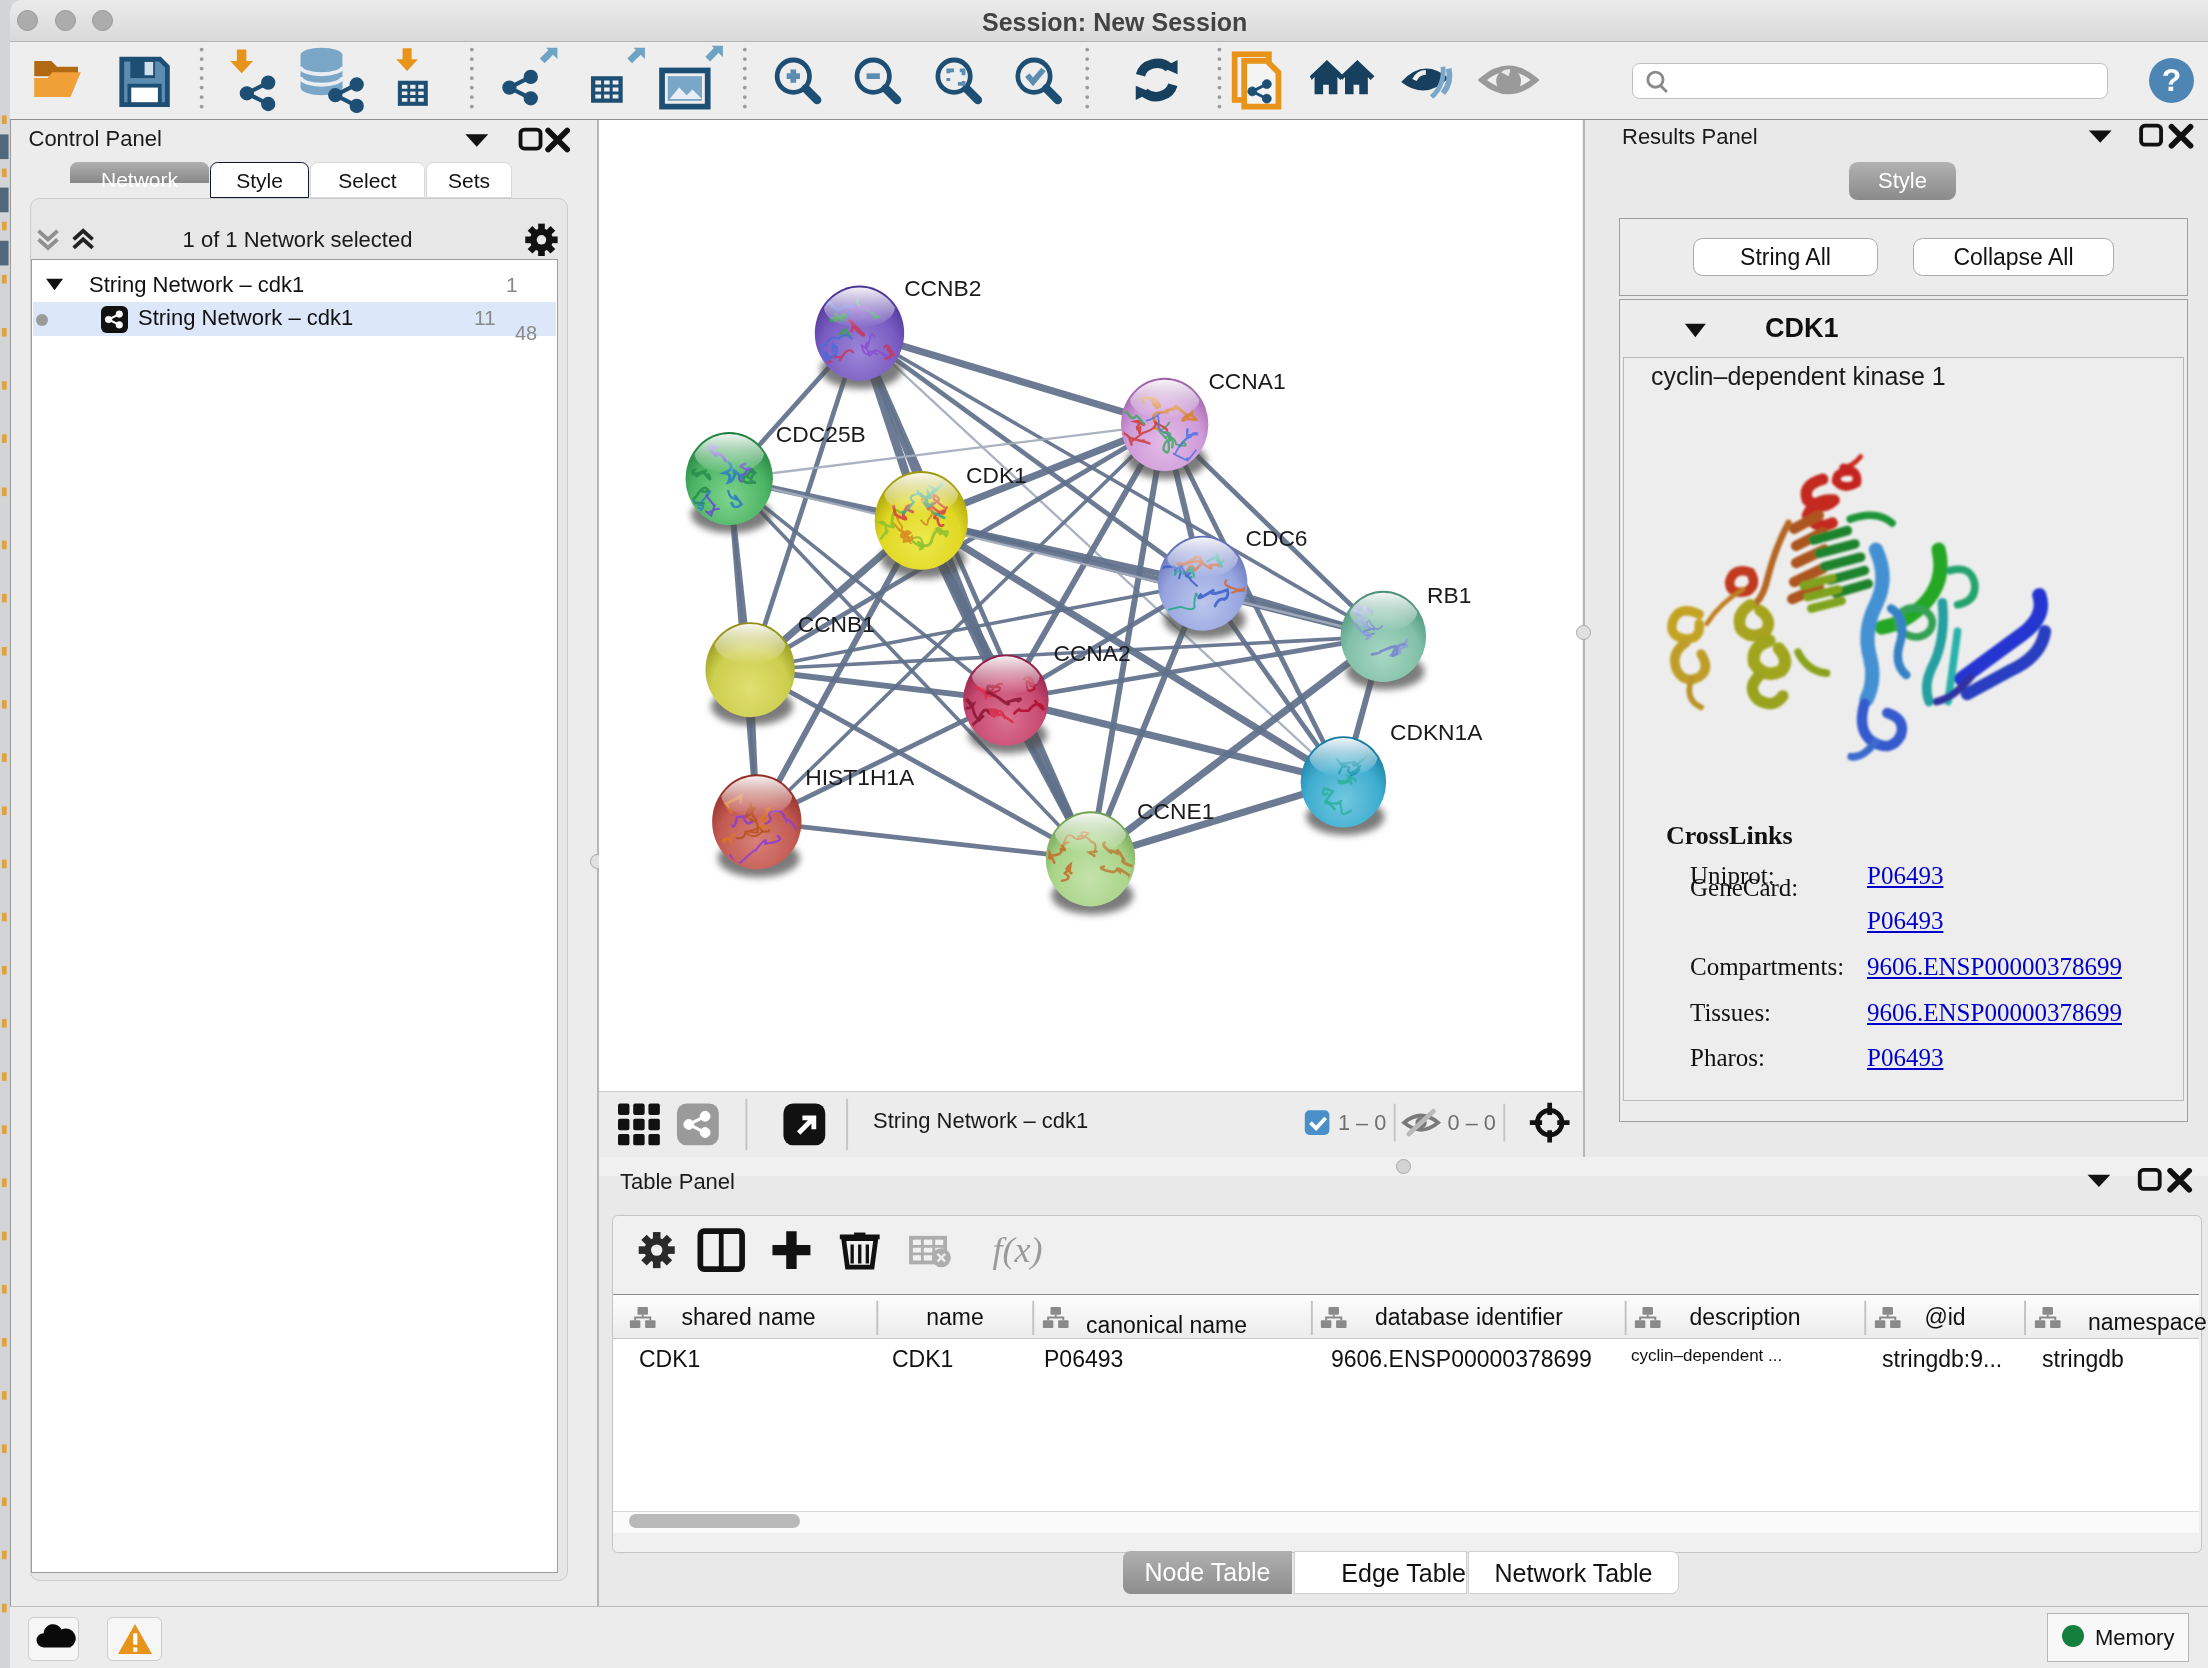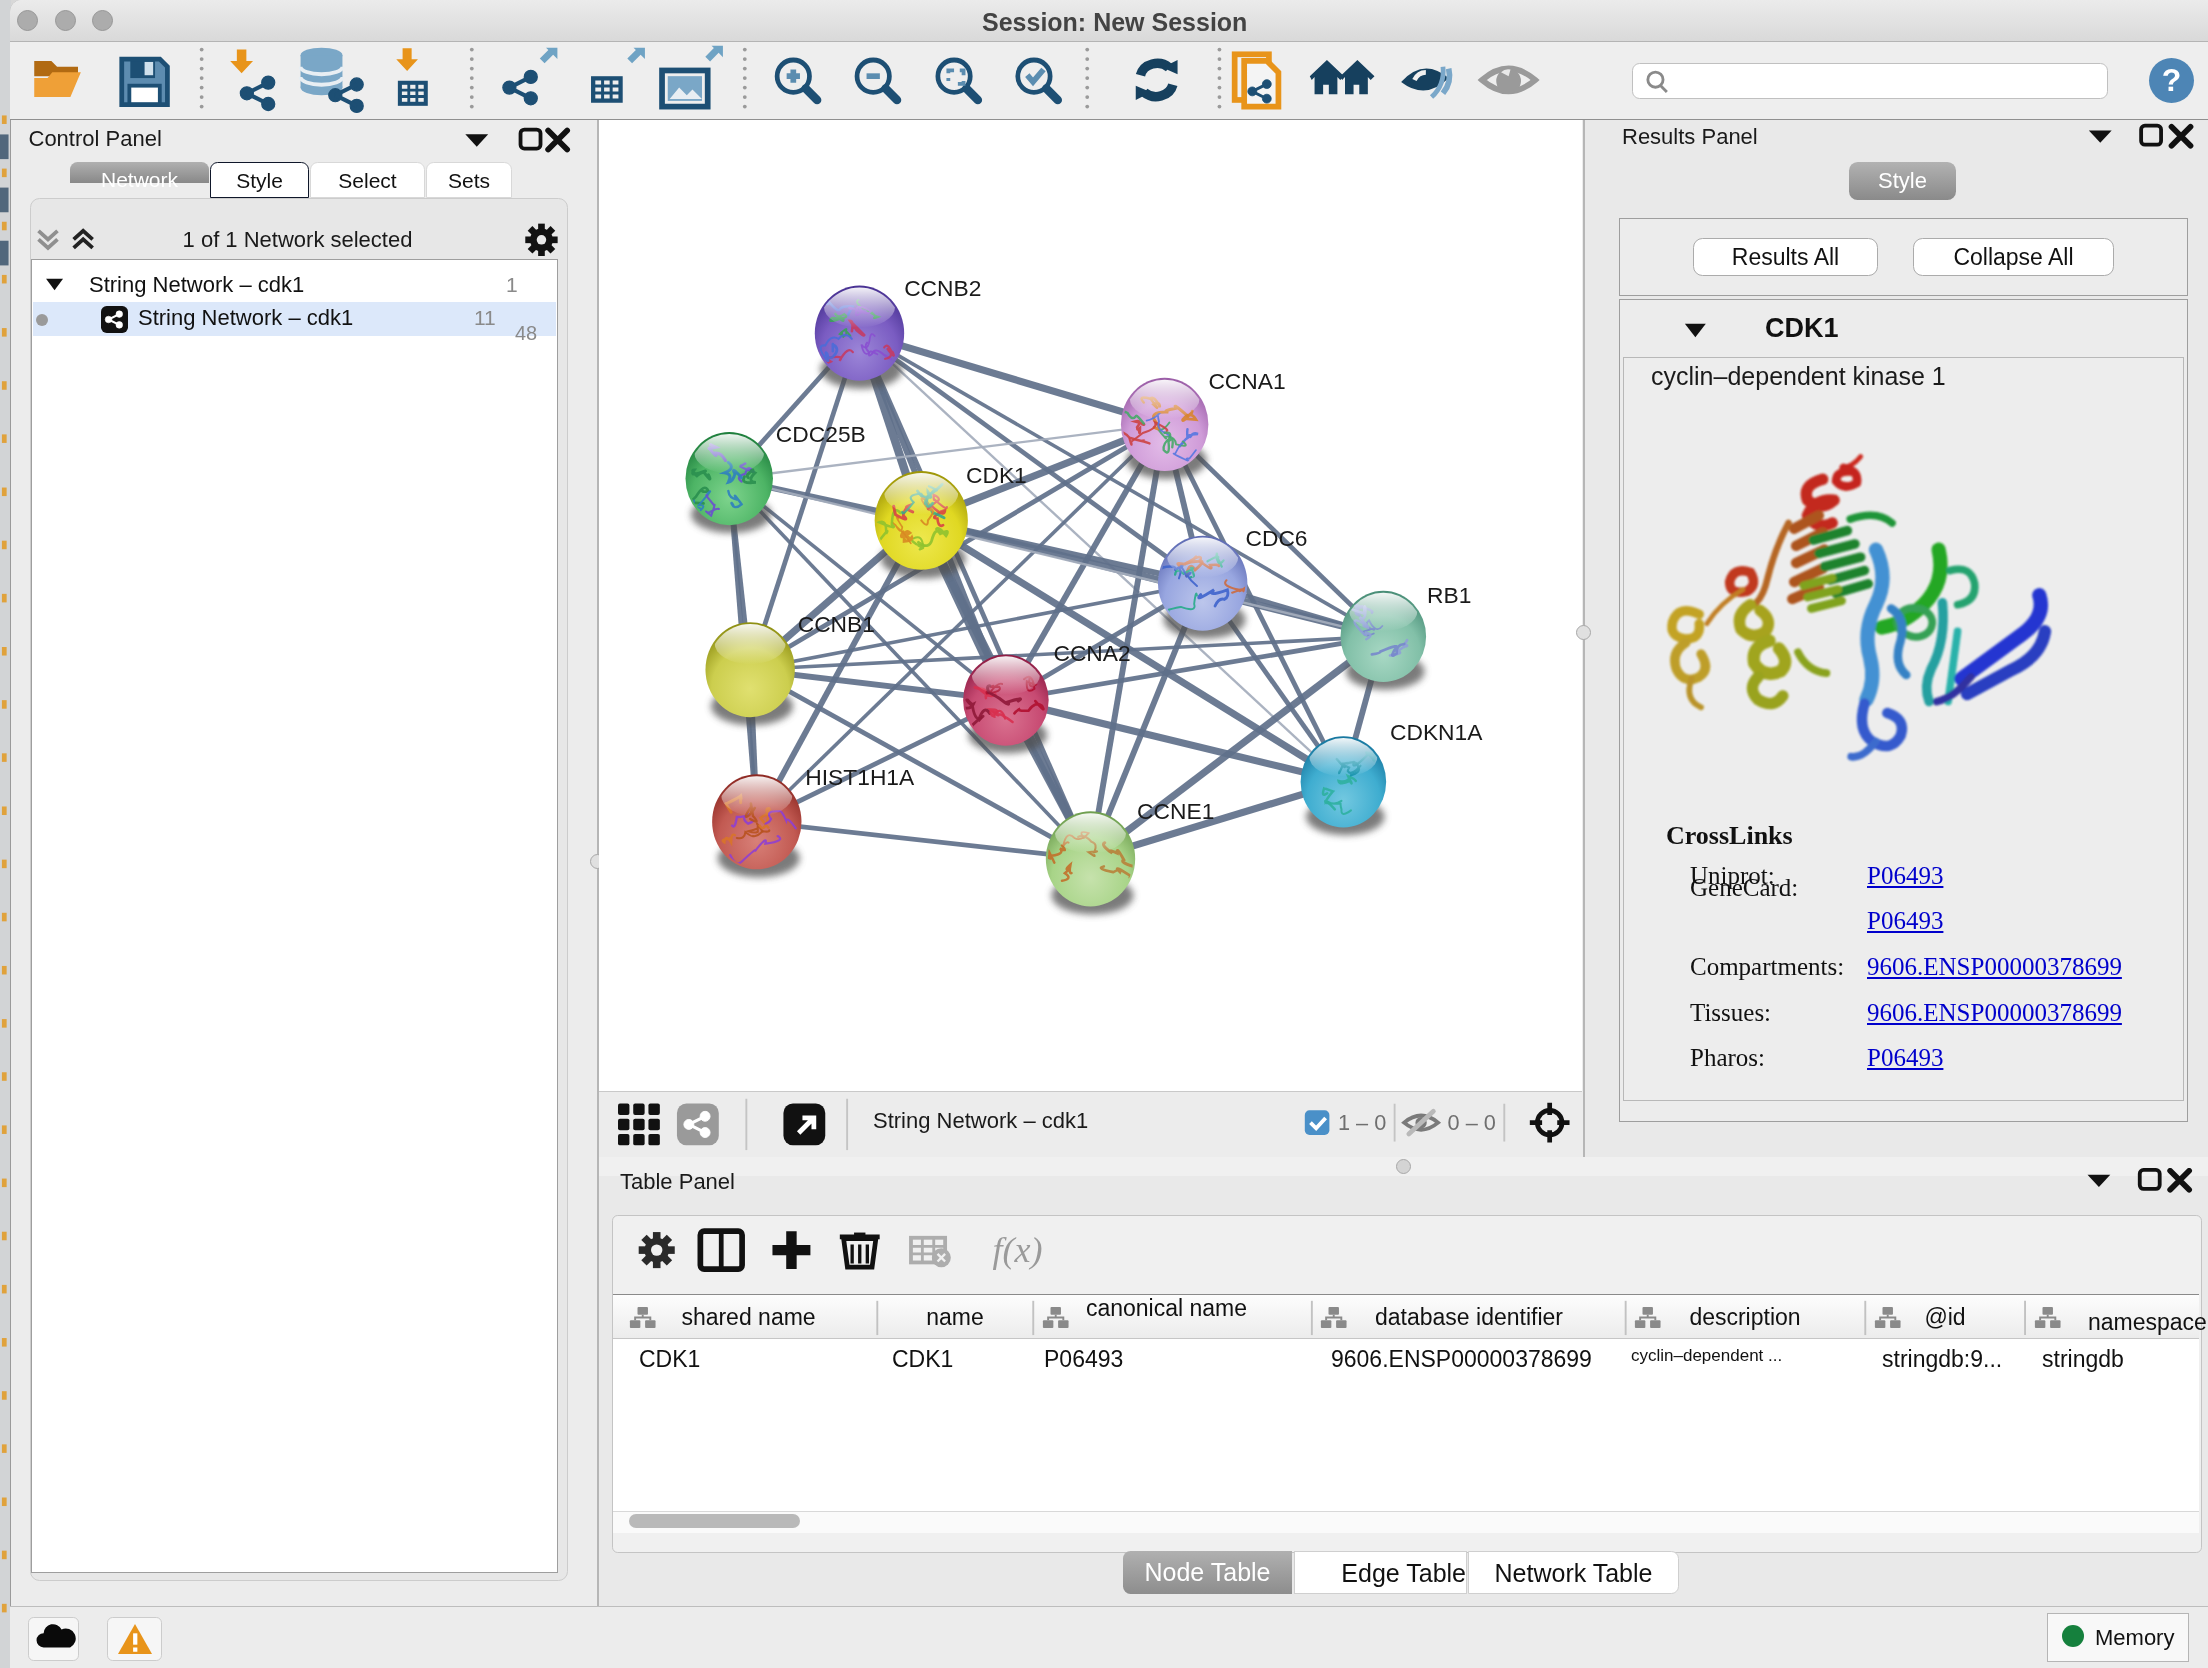--- a/index.html
+++ b/index.html
@@ -645,21 +645,21 @@
 <div class="txt" style="left:1622px;top:124px;font-size:22px;color:#1a1a1a">Results Panel</div>
 <svg style="position:absolute;left:1584px;top:120px" width="625" height="38" viewBox="0 0 657 40">
     <path d="M0 0 l24 0 -12 13 z" fill="#111" transform="translate(531,11)"></path>
     <rect x="586" y="6" width="21" height="20" rx="4" fill="none" stroke="#111" stroke-width="4"></rect>
     <g stroke="#111" stroke-width="6" stroke-linecap="round">
       <path d="M618 7 l20 20 M638 7 l-20 20"></path>
     </g>
   </svg>
 <div class="abs" style="left:1849px;top:162px;width:107px;height:38px;border-radius:8.6px;background:linear-gradient(#b2b2b2,#8a8a8a);color:#fff;font-size:22px;text-align:center;line-height:38px">Style</div>
 <div class="abs" style="left:1619px;top:218px;width:569px;height:78px;background:#ececec;border:1.9px solid #9e9e9e;box-sizing:border-box"></div>
-<div class="abs" style="left:1693px;top:238px;width:185px;height:38px;background:#ffffff;border:1px solid #ababab;border-radius:9.5px;box-sizing:border-box;font-size:23px;text-align:center;line-height:36px;color:#111">Results All</div>
+<div class="abs" style="left:1693px;top:238px;width:185px;height:38px;background:#ffffff;border:1px solid #ababab;border-radius:9.5px;box-sizing:border-box;font-size:23px;text-align:center;line-height:36px;color:#111">String All</div>
 <div class="abs" style="left:1913px;top:238px;width:201px;height:38px;background:#ffffff;border:1px solid #ababab;border-radius:9.5px;box-sizing:border-box;font-size:23px;text-align:center;line-height:36px;color:#111">Collapse All</div>
 <div class="abs" style="left:1619px;top:299px;width:569px;height:823px;background:#ececec;border:1.9px solid #9e9e9e;box-sizing:border-box"></div>
 <svg style="position:absolute;left:1683px;top:320px" width="28.5" height="21" viewBox="0 0 30 22">
     <path d="M2 4 l22 0 -11 14 z" fill="#111"></path>
   </svg>
 <div class="txt" style="left:1765px;top:313px;font-size:27px;font-weight:bold;color:#111">CDK1</div>
 <div class="abs" style="left:1623px;top:357px;width:561px;height:744px;background:#ededed;border:1.9px solid #b8b8b8;box-sizing:border-box"></div>
 <div class="txt" style="left:1651px;top:362px;font-size:25px;color:#1a1a1a">cyclin–dependent kinase 1</div>
 <svg style="position:absolute;left:1636px;top:428px" width="438" height="361" viewBox="0 0 460 380">
     <defs>
@@ -777,21 +777,21 @@
     <span style="white-space:nowrap">name</span>
   </div>
 <div class="abs" style="left:1041px;top:1306px"><svg width="28.5" height="23" viewBox="0 0 30 24" style="flex:none">
       <g fill="#8a8a8a">
         <rect x="10" y="1" width="11" height="8" rx="1"></rect>
         <rect x="2" y="15" width="11" height="8" rx="1"></rect>
         <rect x="18" y="15" width="11" height="8" rx="1"></rect>
         <path d="M15.5 9 v3 M7.5 15 v-3 h16 v3" stroke="#8a8a8a" stroke-width="2" fill="none"></path>
       </g>
     </svg></div>
-<div class="abs" style="left:1033px;top:1295px;width:267px;height:44px;display:flex;align-items:flex-start;justify-content:center;font-size:23px;color:#111;overflow:hidden">
+<div class="abs" style="left:1033px;top:1295px;width:267px;height:44px;display:flex;align-items:flex-end;justify-content:center;font-size:23px;color:#111;overflow:hidden">
     <span style="white-space:nowrap">canonical name</span>
   </div>
 <div class="abs" style="left:1319px;top:1306px"><svg width="28.5" height="23" viewBox="0 0 30 24" style="flex:none">
       <g fill="#8a8a8a">
         <rect x="10" y="1" width="11" height="8" rx="1"></rect>
         <rect x="2" y="15" width="11" height="8" rx="1"></rect>
         <rect x="18" y="15" width="11" height="8" rx="1"></rect>
         <path d="M15.5 9 v3 M7.5 15 v-3 h16 v3" stroke="#8a8a8a" stroke-width="2" fill="none"></path>
       </g>
     </svg></div>

